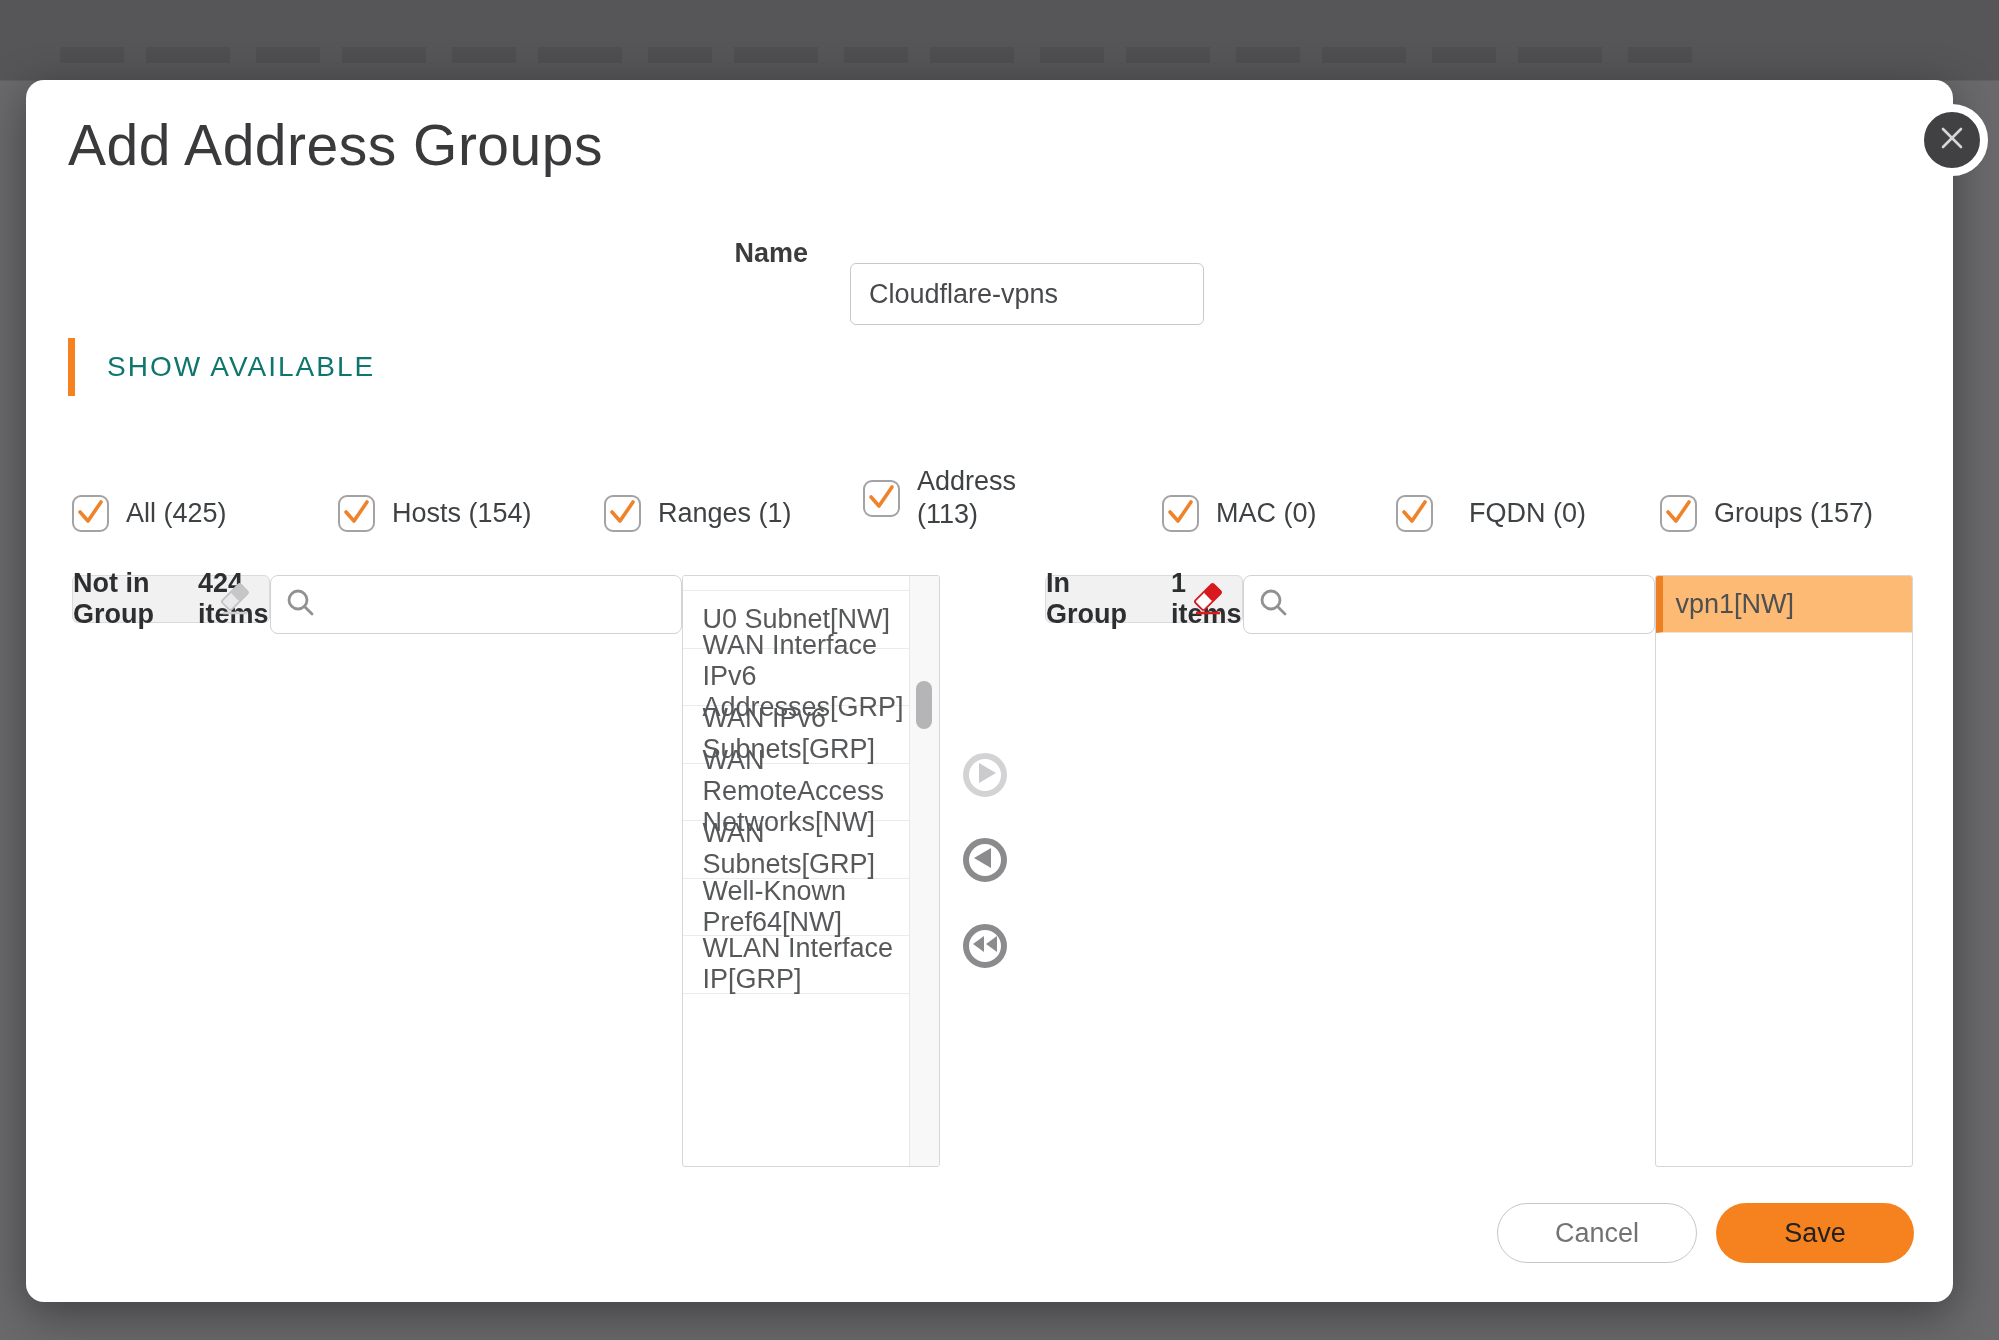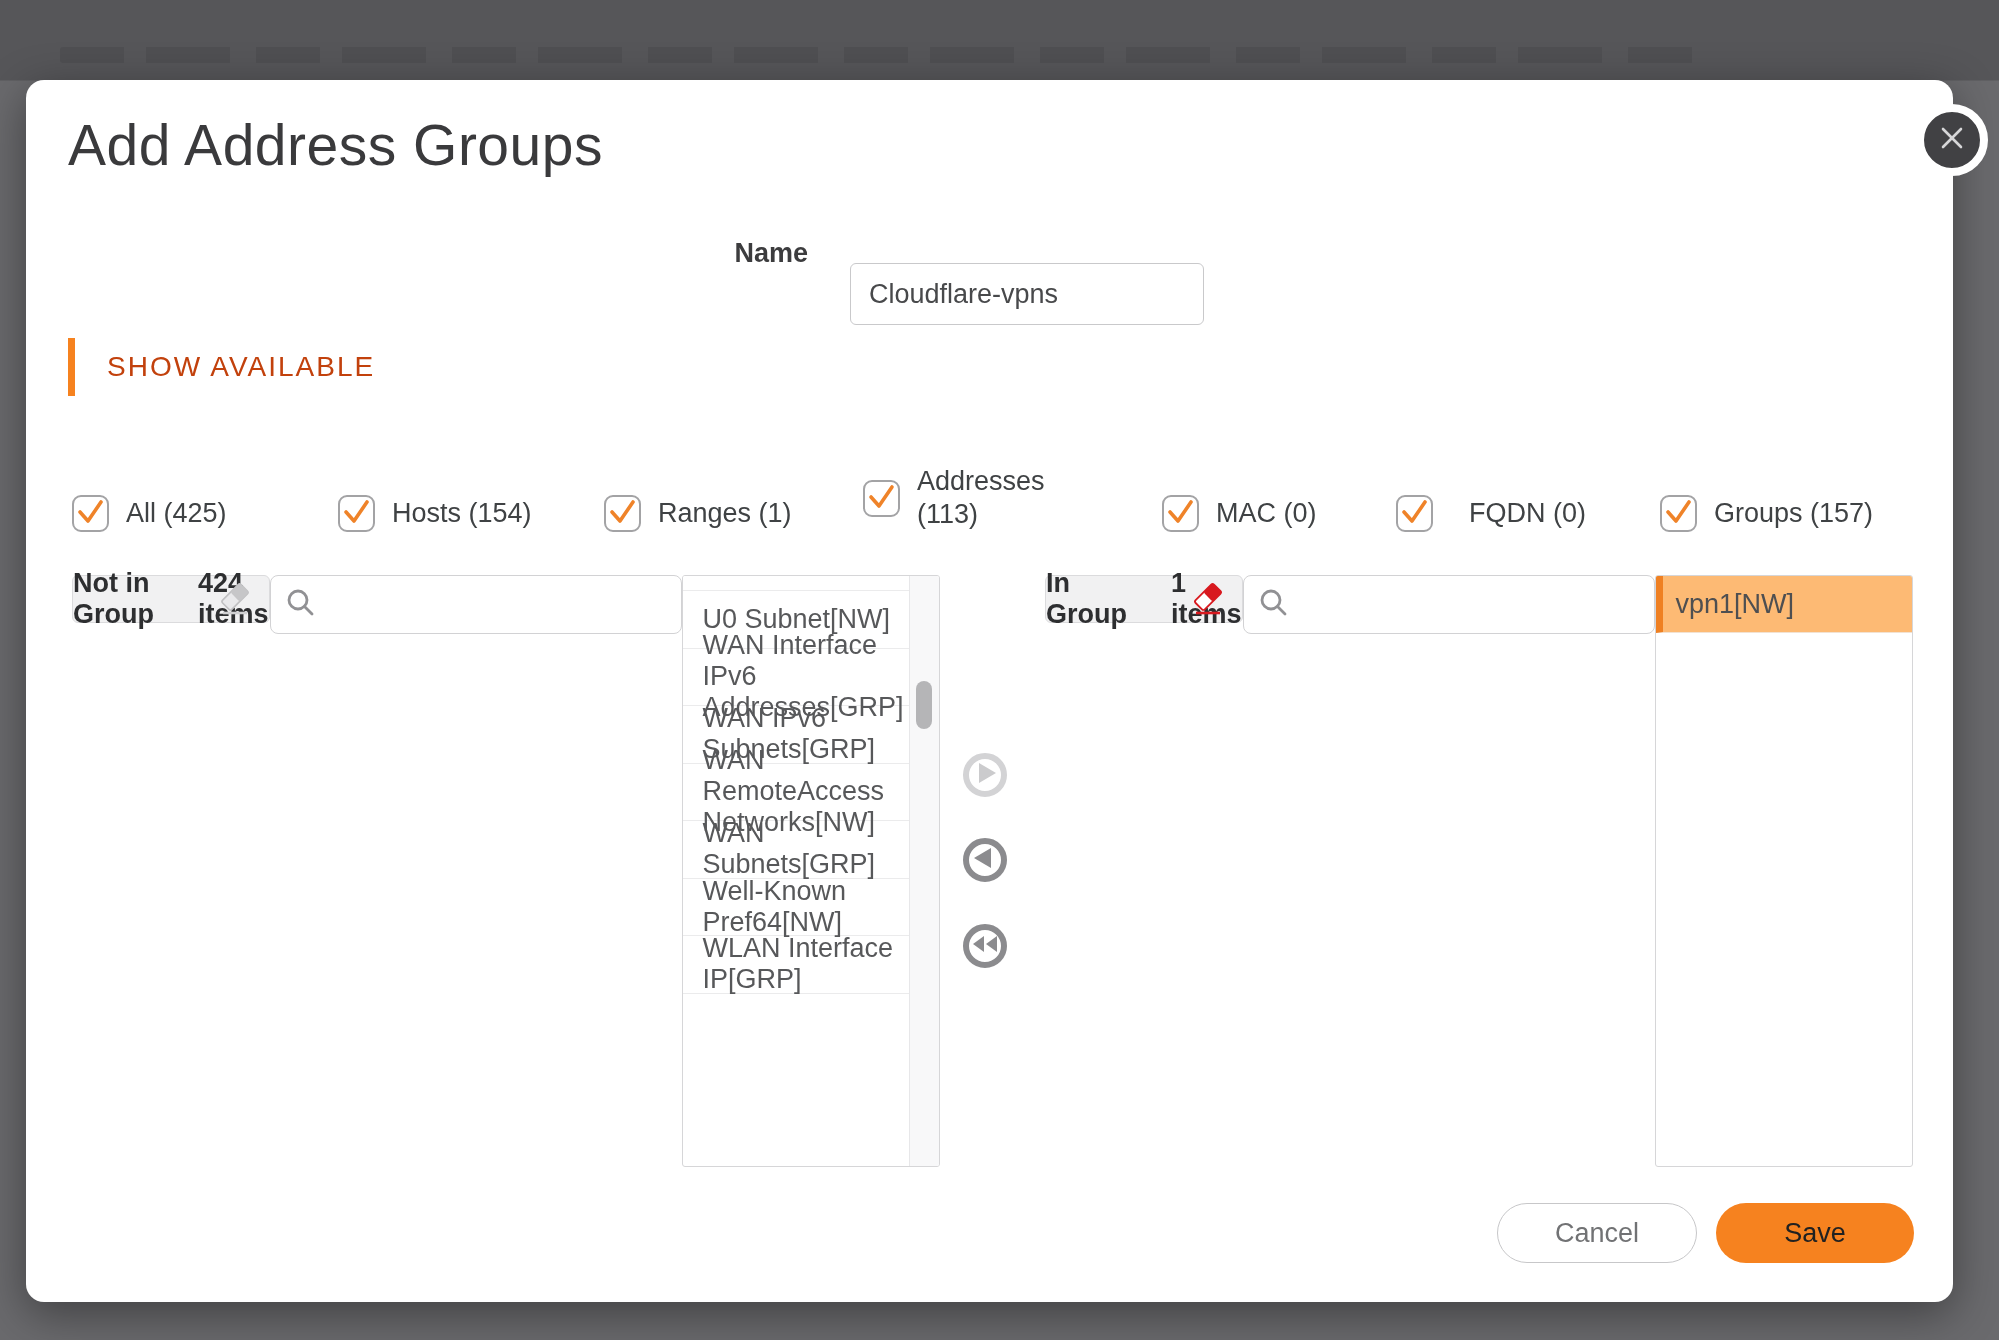--- a/index.html
+++ b/index.html
@@ -43,21 +43,21 @@
   }
   .name-input {
     position:absolute; left:824px; top:145px; width:354px; height:62px;
     border:1px solid #c9c9cb; border-radius:6px; background:#fff;
     font-family:inherit; font-size:27px; color:#48494b; padding:0 18px; outline:none;margin-top:38px;
   }
 
   
   .section-head { position:absolute; left:42px; top:258px; display:flex; align-items:center; }
   .section-bar { width:7px; height:58px; background:#f6821f; margin-right:32px; }
-  .section-text { font-size:28px; color:#c2410c; letter-spacing:2px; }
+  .section-text { font-size:28px; color:#0f766e; letter-spacing:2px; }
 
   
   .filter { position:absolute; display:flex; align-items:center; gap:17px; cursor:default; }
   .checkbox {
     width:37px; height:37px; flex:0 0 37px; background:#fff;
     border:2px solid #a3a3a5; border-radius:9px; cursor:pointer;
     display:flex; align-items:center; justify-content:center;
   }
   .filter-label { font-size:27px; color:#3f4244; line-height:33px; }
   .filter-label span { display:block; }
@@ -187,21 +187,21 @@
       </div>
   </div>
 
   <div class="filter" style="left:837px; top:385px;">
     <div class="checkbox">
       <span><svg width="37" height="37" viewBox="0 0 37 37">
             <polyline points="8,19 16,28 29,9" fill="none" stroke="#ef8329" stroke-width="3.6" stroke-linecap="round" stroke-linejoin="round"></polyline>
           </svg></span>
     </div>
     <div class="filter-label">
-        <span>Addresses</span>
+        <span>Address</span>
         <span>(113)</span>
       </div>
   </div>
 
   <div class="filter" style="left:1104px; top:415px;margin-left:32px;">
     <div class="checkbox">
       <span><svg width="37" height="37" viewBox="0 0 37 37">
             <polyline points="8,19 16,28 29,9" fill="none" stroke="#ef8329" stroke-width="3.6" stroke-linecap="round" stroke-linejoin="round"></polyline>
           </svg></span>
     </div>

